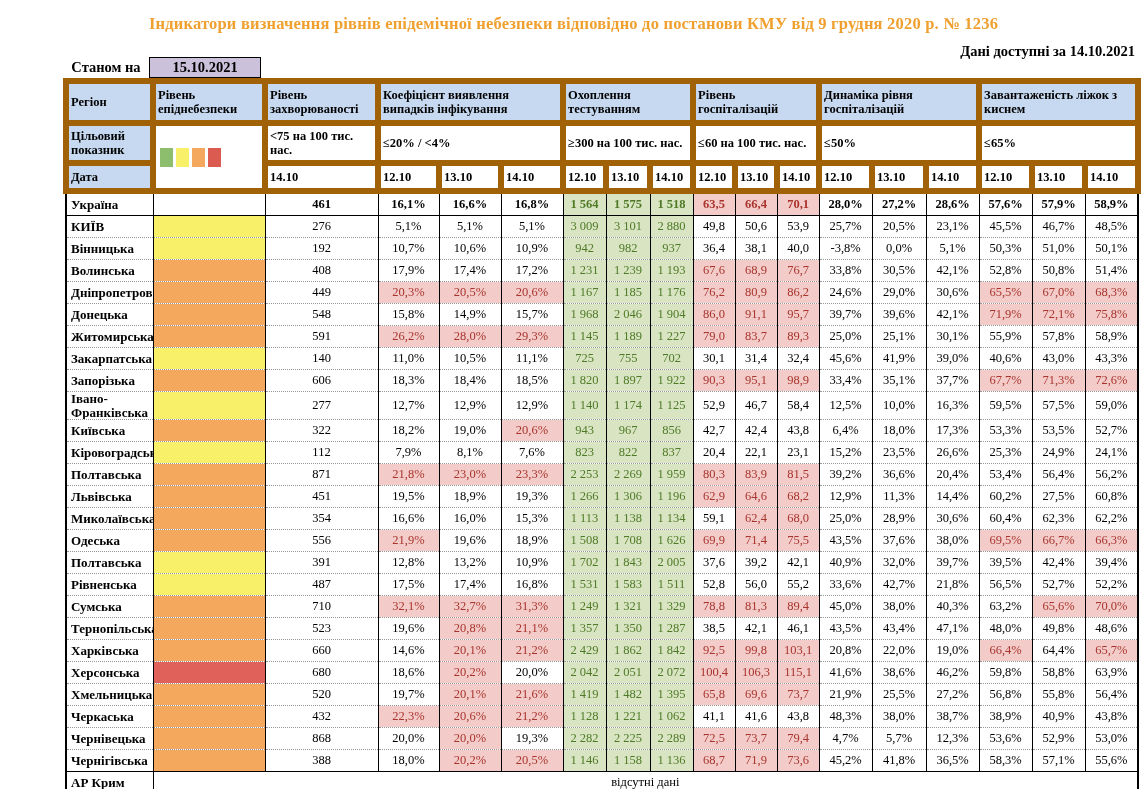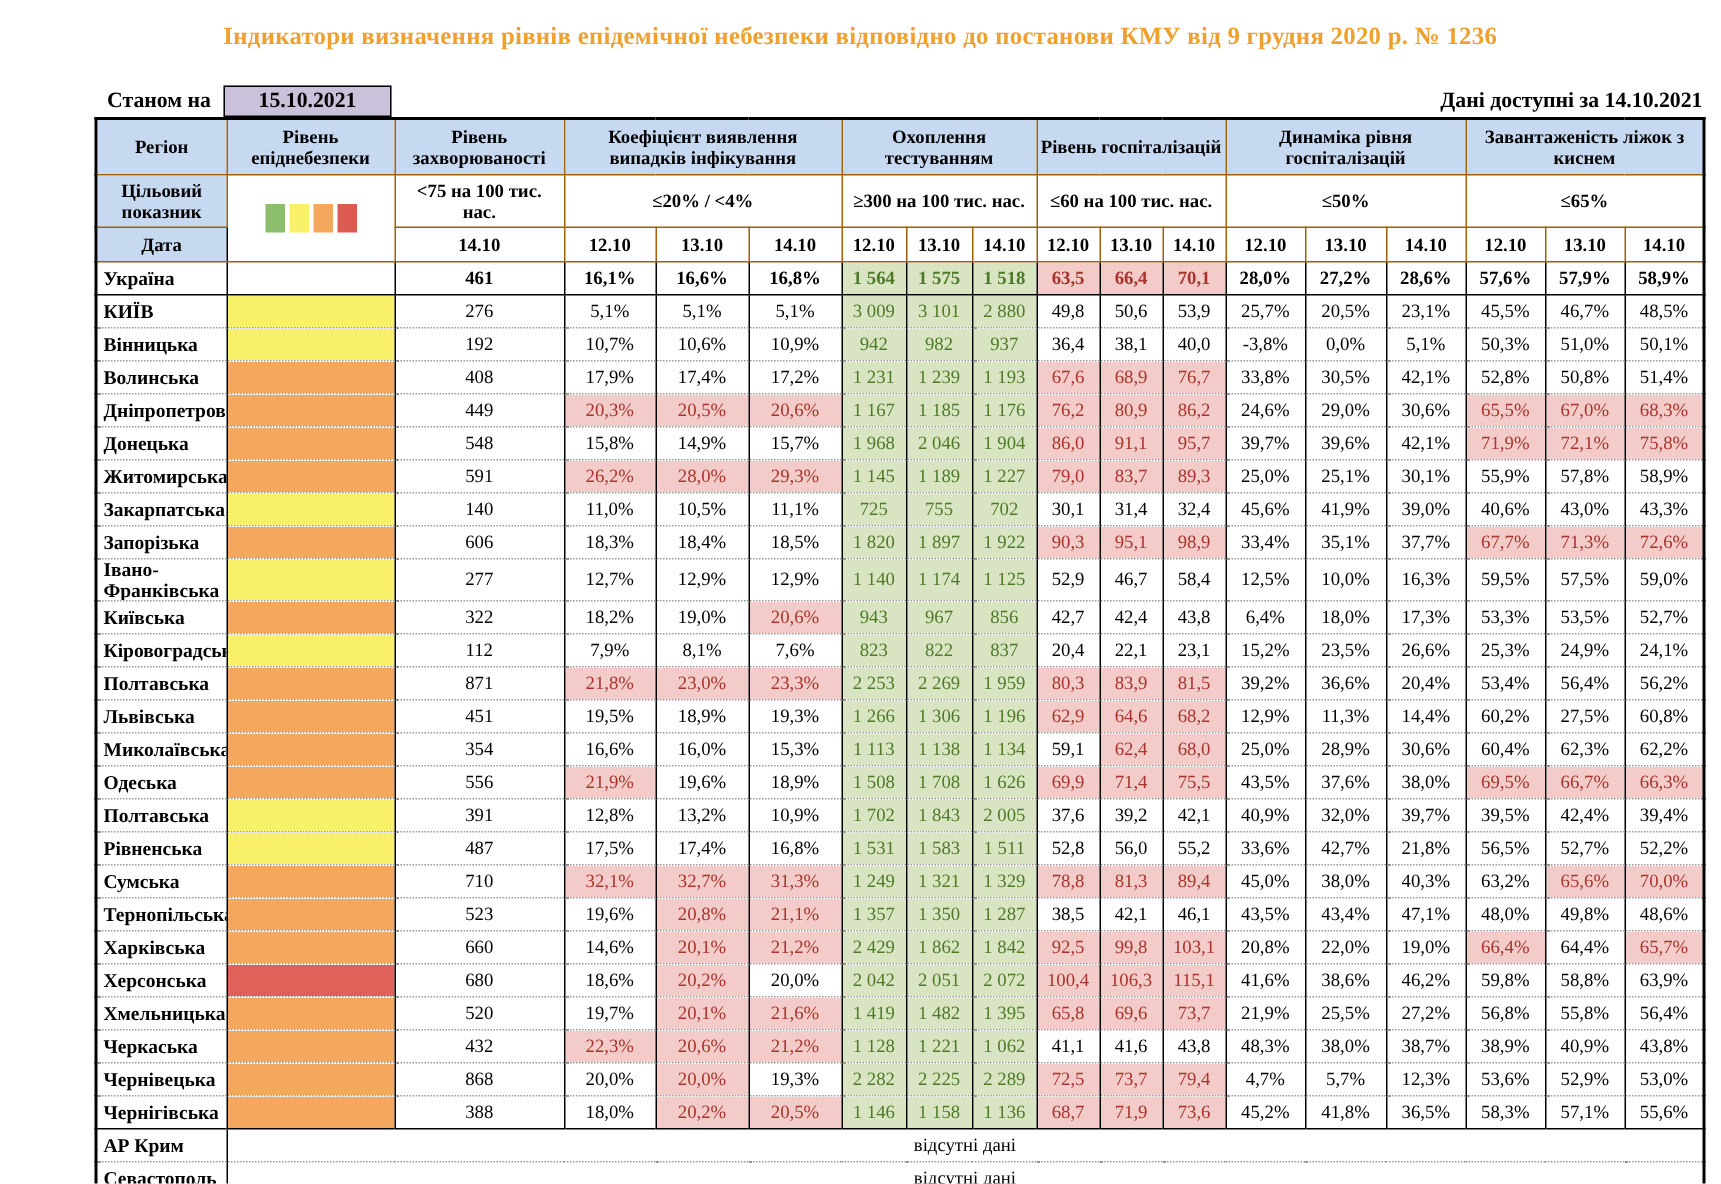--- a/index.html
+++ b/index.html
@@ -2,24 +2,24 @@
 <html><head>
 <meta charset="utf-8">
 <style>
   html,body{margin:0;padding:0;background:#fff;}
   body{width:1147px;height:789px;font-family:"Liberation Serif","DejaVu Serif",serif;color:#000;overflow:hidden;}
   .page{width:1147px;}
   .title{margin:14px 10px 4px 10px;text-align:center;font-weight:bold;font-size:16.5px;color:#EFA02F;letter-spacing:.2px;}
   .topbar{width:1072px;margin:8px 0 0 63px;display:flex;align-items:flex-end;font-weight:bold;font-size:14.5px;}
   .asof-label{width:86px;text-align:center;padding-bottom:2px;margin-top:17px;}
   .datebox{width:110px;background:#CCC1DA;border:1.5px solid #000;text-align:center;font-size:14.5px;padding:1px 0;}
-  .avail{margin-left:auto;padding-bottom:2px;}
+  .avail{margin-left:auto;padding-bottom:18px;}
   table{border-collapse:collapse;table-layout:fixed;width:1072px;margin:0 0 0 63px;border:2px solid #000;}
   th,td{border-left:1px solid #000;border-right:1px solid #000;overflow:hidden;}
-  thead th{border:1px solid #a16207;font-size:12.5px;font-weight:bold;line-height:1.12;padding:1px 2px;text-align:center;vertical-align:middle;}
+  thead th{border:6px solid #a16207;font-size:12.5px;font-weight:bold;line-height:1.12;padding:1px 2px;text-align:left;vertical-align:middle;}
   thead .blue{background:#C6D9F1;}
   thead tr.r1 th{height:34px;}
   thead tr.r2 th{height:32px;}
   thead tr.r3 th{height:20px;}
   tbody td{height:21px;font-size:12.5px;text-align:center;vertical-align:middle;padding:0 2px;
            border-top:1px dotted #979797;border-bottom:1px dotted #979797;line-height:1.05;}
   tbody td.region-cell{text-align:left;font-weight:bold;padding-left:4px;font-size:13px;}
   .grp{border-left:1.8px solid #000;}
   tr.bold-row td{font-weight:bold;border-top:1.5px solid #000;border-bottom:1.2px solid #000;}
   tr.nodata-first td{border-top:1.5px solid #000;}

